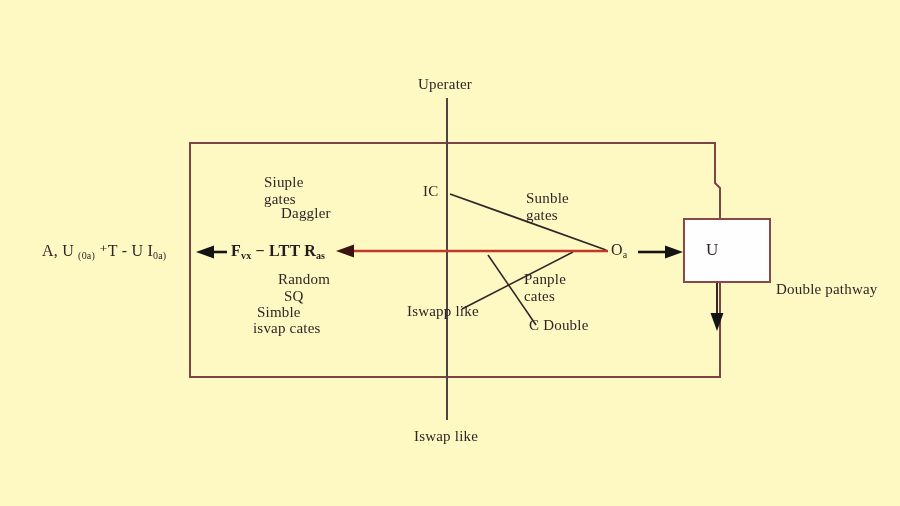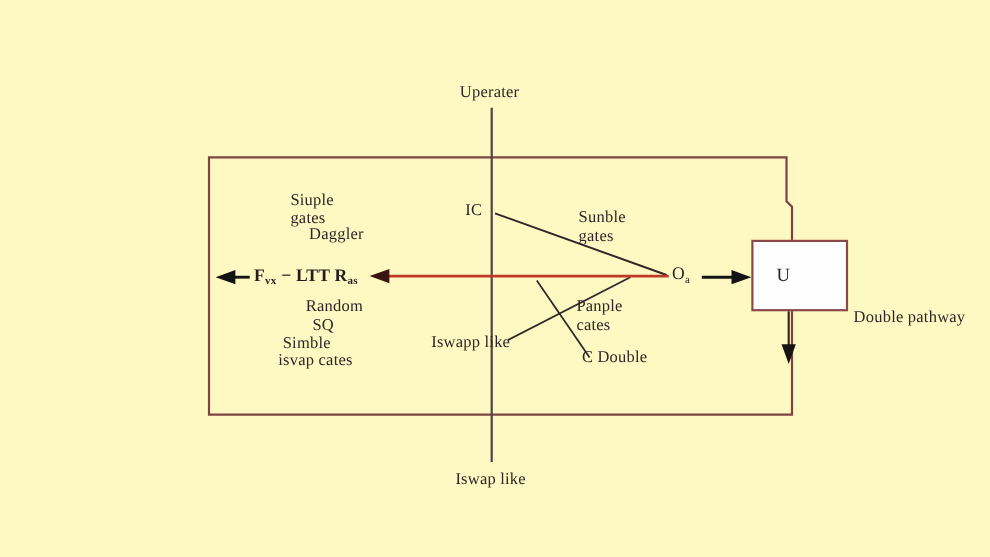--- a/index.html
+++ b/index.html
@@ -55,27 +55,28 @@
   <div class="lbl" style="left:264px;top:174px;"><span>Siuple</span><br><span>gates</span></div>
   <div class="lbl" style="left:281px;top:205px;">Daggler</div>
 
   <div class="lbl" style="left:526px;top:190px;"><span>Sunble</span><br><span>gates</span></div>
 
   <div class="lbl" style="left:278px;top:271px;">Random</div>
   <div class="lbl" style="left:284px;top:288px;">SQ</div>
   <div class="lbl" style="left:257px;top:304px;">Simble</div>
   <div class="lbl" style="left:253px;top:320px;">isvap cates</div>
 
-  <div class="lbl" style="left:392px;top:303px;">Iswapp like</div>
+  <div class="lbl" style="left:407px;top:303px;">Iswapp like</div>
 
   <div class="lbl" style="left:524px;top:271px;"><span>Panple</span><br><span>cates</span></div>
 
   <div class="lbl" style="left:529px;top:317px;">C Double</div>
 
   <div class="lbl oa" style="left:611px;top:241px;"><span>O</span><span class="sub">a</span></div>
 
   <div class="lbl ubox-label" style="left:706px;top:241px;">U</div>
   <div class="lbl" style="left:776px;top:245px;margin-top:36px;">Double pathway</div>
 
+  <div class="lbl formula" style="left:42px;top:242px;"><span>A, U </span><span class="sub">(0a)</span><span> ⁺T - U I</span><span class="sub">0a)</span></div>
 
   <div class="lbl fvx" style="left:231px;top:242px;"><span>F</span><span class="sub">vx</span><span> − LTT R</span><span class="sub">as</span></div>
 
 </div>
 
 </body></html>

